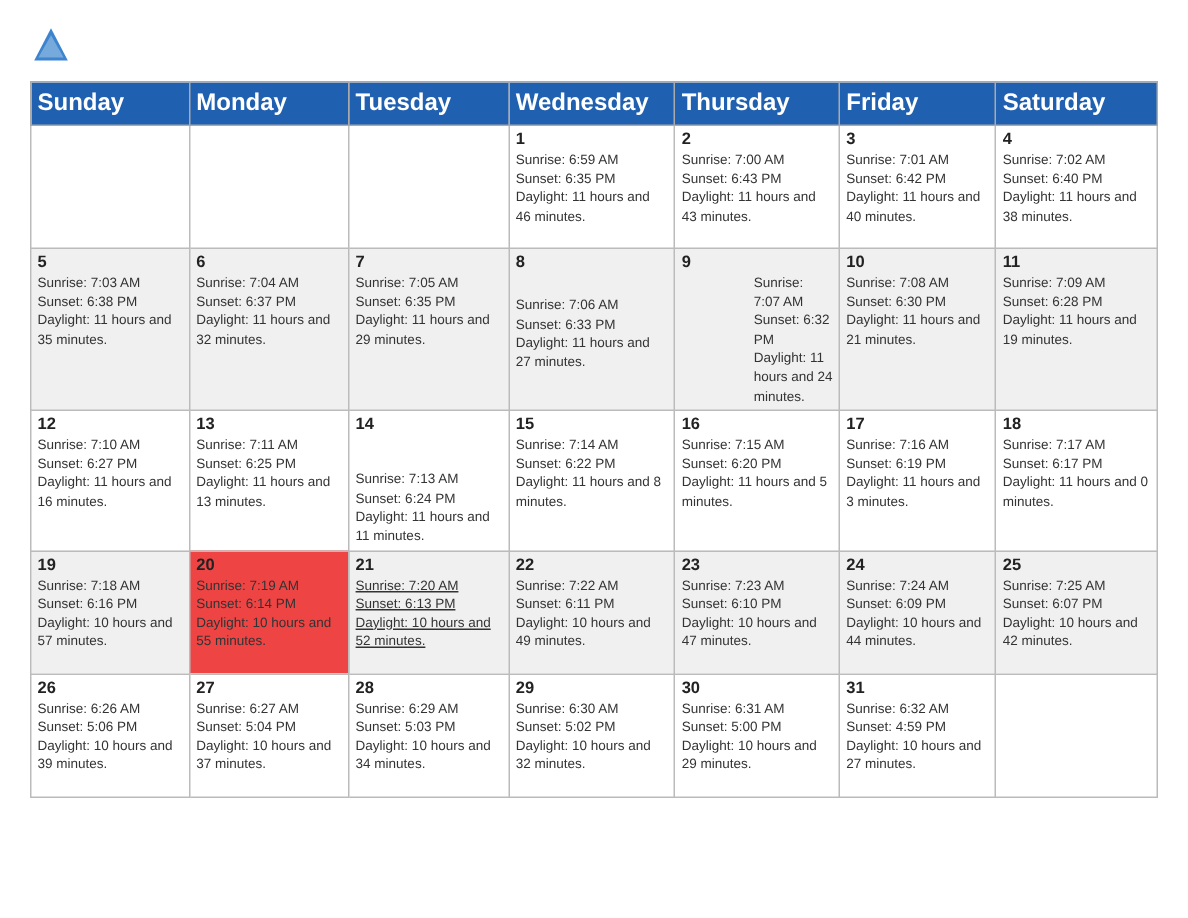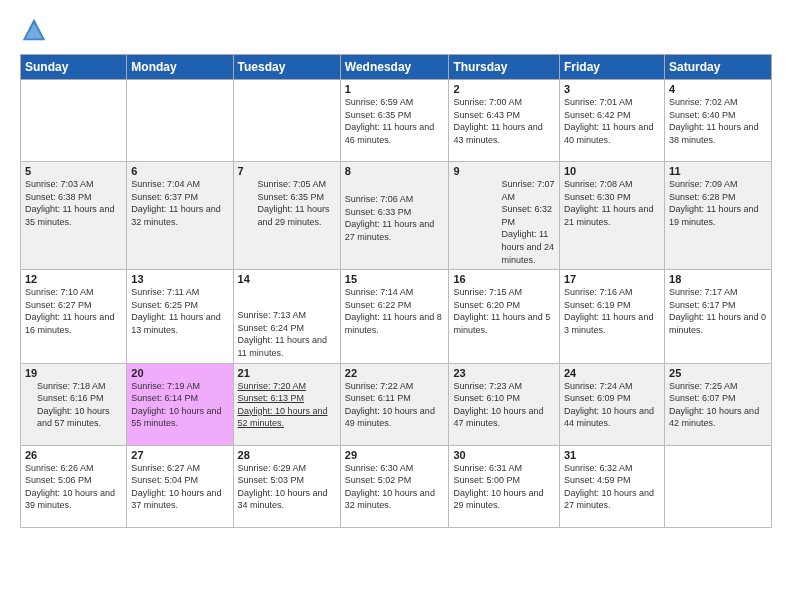--- a/index.html
+++ b/index.html
@@ -58,21 +58,21 @@
       color: #444;
     }
     .calendar {
       width: 100%;
       border-collapse: collapse;
       border: 1px solid #aaa;
     }
     .calendar th {
       background: #2060b0;
       color: #fff;
-      font-size: 12px;
+      font-size: 16px;
       padding: 5px 4px;
       text-align: left;
       border: 1px solid #aaa;
       font-weight: bold;
     }
     .calendar td {
       vertical-align: top;
       border: 1px solid #bbb;
       padding: 3px 4px;
       font-size: 9.5px;
@@ -171,21 +171,21 @@
 Daylight: 11 hours and 35 minutes.</div>
           </td>
           <td style="background: rgb(240, 240, 240);">
             <span class="day-num">6</span>
             <div class="day-info" style="white-space: pre-line;">Sunrise: 7:04 AM
 Sunset: 6:37 PM
 Daylight: 11 hours and 32 minutes.</div>
           </td>
           <td style="background: rgb(240, 240, 240);">
             <span class="day-num">7</span>
-            <div class="day-info" style="white-space: pre-line; margin-left: 20px;">Sunrise: 7:05 AM
+            <div class="day-info" style="white-space: pre-line;">Sunrise: 7:05 AM
 Sunset: 6:35 PM
 Daylight: 11 hours and 29 minutes.</div>
           </td>
           <td style="background: rgb(240, 240, 240);">
             <span class="day-num">8</span>
             <div class="day-info" style="white-space: pre-line; margin-top: 16px;">Sunrise: 7:06 AM
 Sunset: 6:33 PM
 Daylight: 11 hours and 27 minutes.</div>
           </td>
           <td style="background: rgb(240, 240, 240);">
@@ -247,25 +247,25 @@
           <td>
             <span class="day-num">18</span>
             <div class="day-info" style="white-space: pre-line;">Sunrise: 7:17 AM
 Sunset: 6:17 PM
 Daylight: 11 hours and 0 minutes.</div>
           </td>
         </tr>
         <tr>
           <td style="background: rgb(240, 240, 240);">
             <span class="day-num">19</span>
-            <div class="day-info" style="white-space: pre-line; margin-left: 12px;">Sunrise: 7:18 AM
+            <div class="day-info" style="white-space: pre-line;">Sunrise: 7:18 AM
 Sunset: 6:16 PM
 Daylight: 10 hours and 57 minutes.</div>
           </td>
-          <td style="background: #f0abfc;">
+          <td style="background: #ef4444;">
             <span class="day-num">20</span>
             <div class="day-info" style="white-space: pre-line;">Sunrise: 7:19 AM
 Sunset: 6:14 PM
 Daylight: 10 hours and 55 minutes.</div>
           </td>
           <td style="background: rgb(240, 240, 240);">
             <span class="day-num">21</span>
             <div class="day-info" style="white-space: pre-line; text-decoration: underline;">Sunrise: 7:20 AM
 Sunset: 6:13 PM
 Daylight: 10 hours and 52 minutes.</div>

